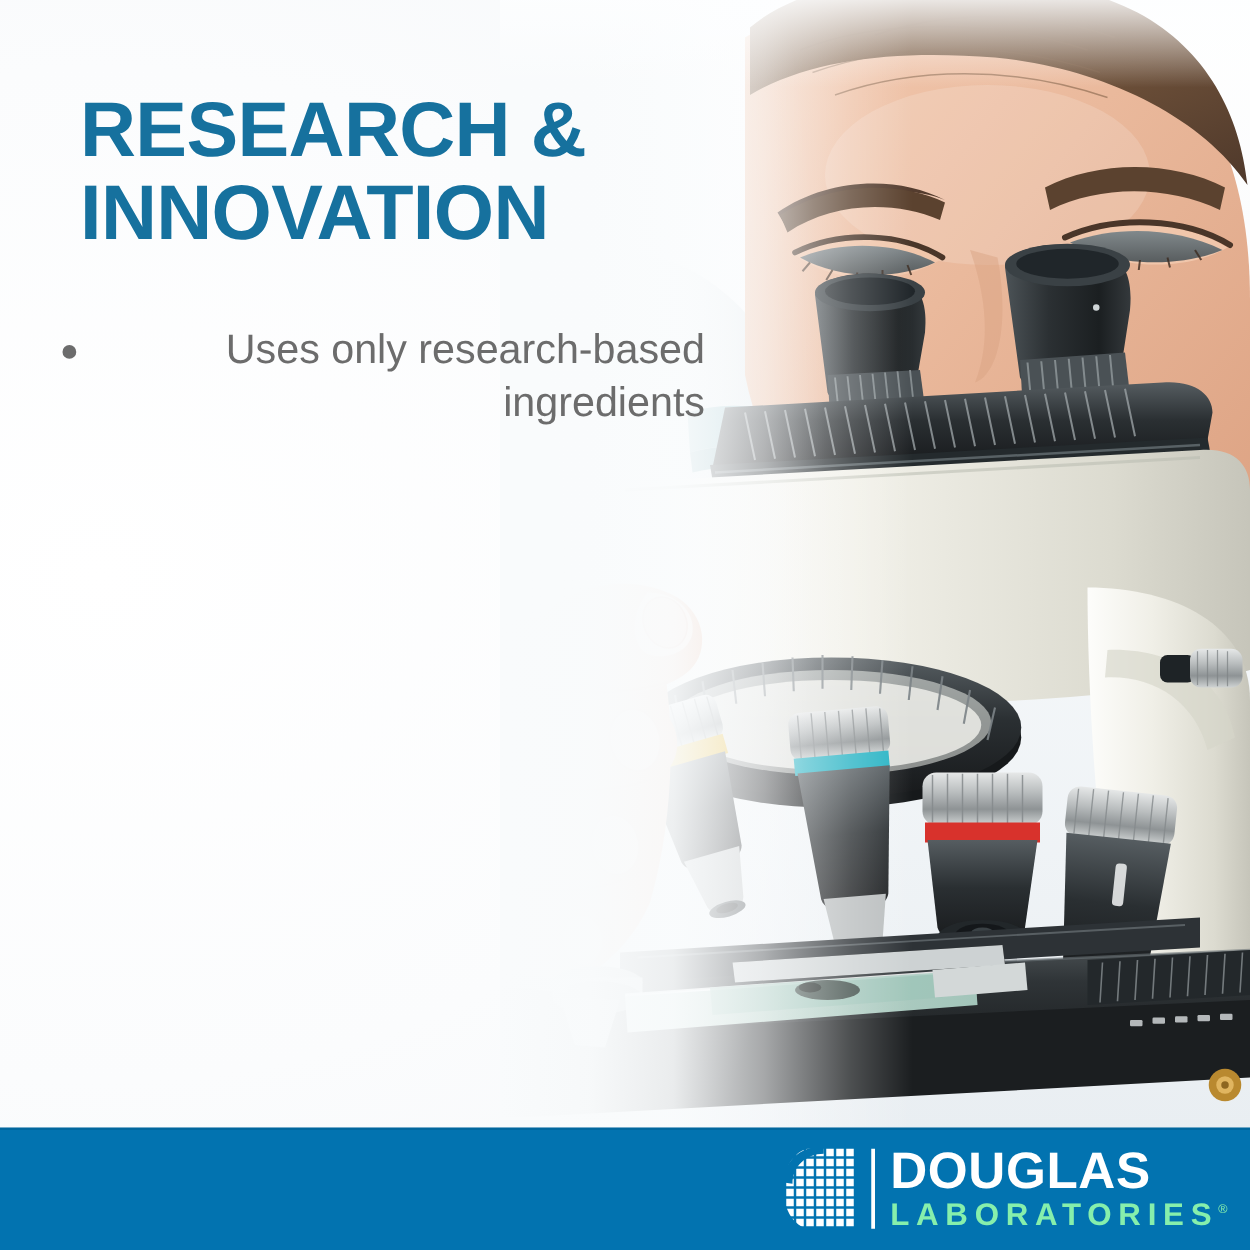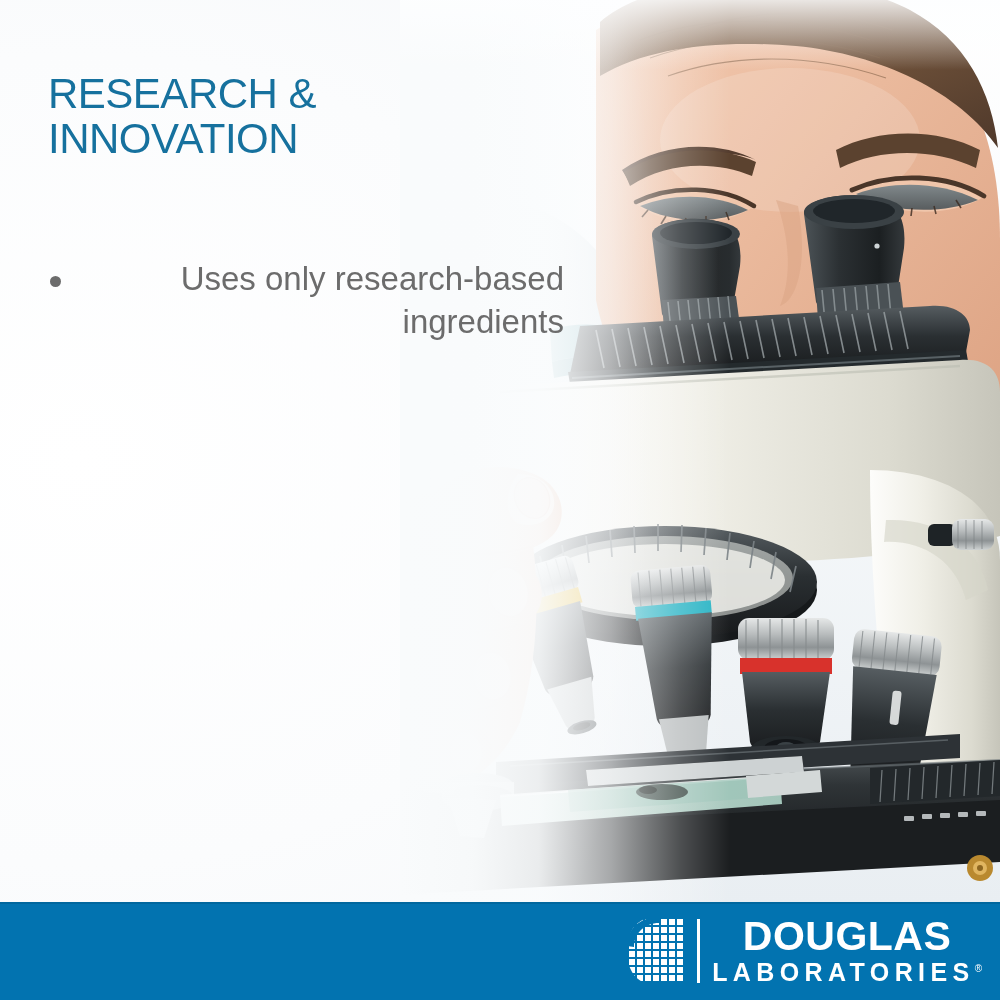--- a/index.html
+++ b/index.html
@@ -37,23 +37,23 @@
     pointer-events:none;
   }
   .photo-fade-top {
     position:absolute; left:400px; top:0; width:600px; height:70px;
     background:linear-gradient(to bottom, rgba(253,254,255,0.85), rgba(255,255,255,0));
     pointer-events:none;
   }
 
   
   .title {
-    position:absolute; left:48px; top:72px; width:500px;
+    position:absolute; left:64px; top:72px; width:500px;
     color:#16719e;
-    font-size:42px; font-weight:normal; line-height:1.07;
+    font-size:62px; font-weight:bold; line-height:1.07;
     letter-spacing:-0.5px;
     white-space:pre-line;
   }
 
   .bullets { position:absolute; left:44px; top:258px; width:520px; }
 
   .bullet-item {
     position:relative;
     padding-left:44px;
     margin-bottom:34px;
@@ -83,28 +83,28 @@
   .logo {
     position:absolute; right:18px; top:50%;
     transform:translateY(-50%);
     display:flex; align-items:center;
   }
   .logo-mark { width:64px; height:70px; display:block; flex:0 0 auto; }
   .logo-divider {
     width:3px; height:64px; background:#ffffff;
     margin:0 12px 0 8px; flex:0 0 auto;
   }
-  .logo-words { display:flex; flex-direction:column; justify-content:center;align-items:center; }
+  .logo-words { display:flex; flex-direction:column; justify-content:center; }
   .logo-douglas {
     color:#ffffff; font-size:41px; font-weight:bold;
     line-height:0.96; letter-spacing:0.5px;
   }
   .logo-labs {
     position:relative;
-    color:#ffffff; font-size:25px; font-weight:bold;
+    color:#86efac; font-size:25px; font-weight:bold;
     line-height:1.05; letter-spacing:5.4px; margin-top:2px;
   }
   .logo-reg {
     font-size:10px; letter-spacing:0; vertical-align:super;
     font-weight:normal;
   }
 </style>
 </head>
 <body>
 

